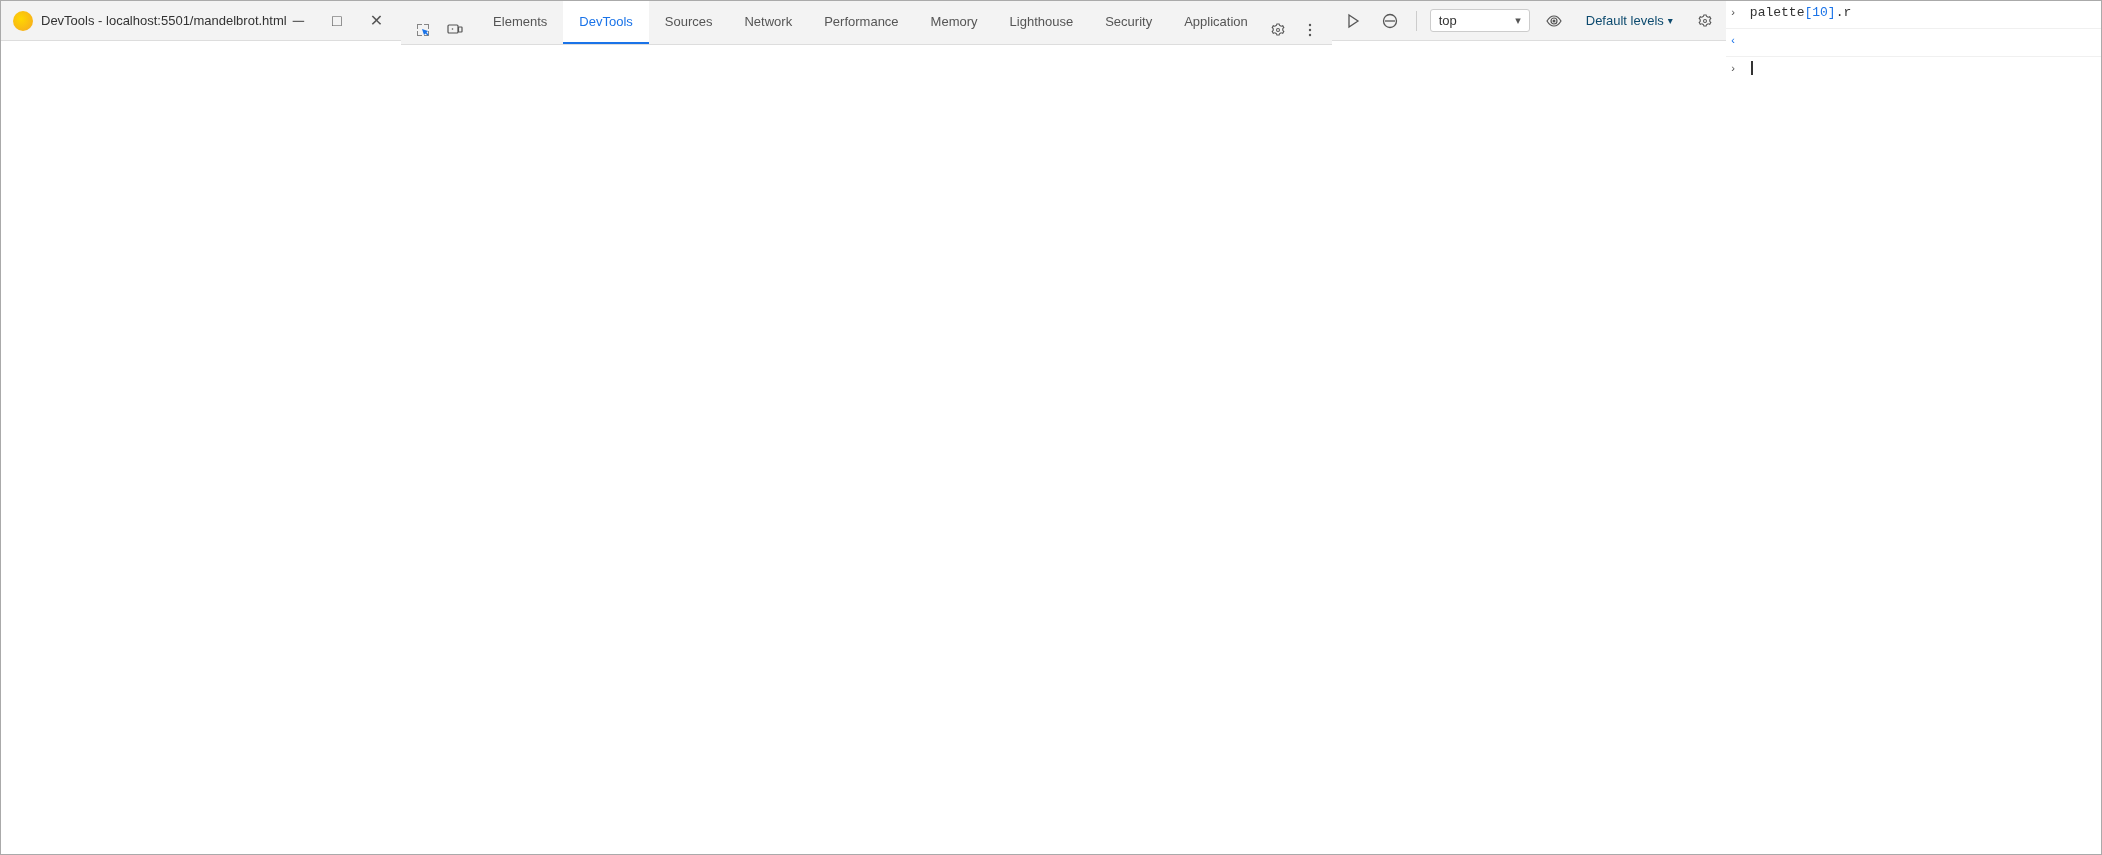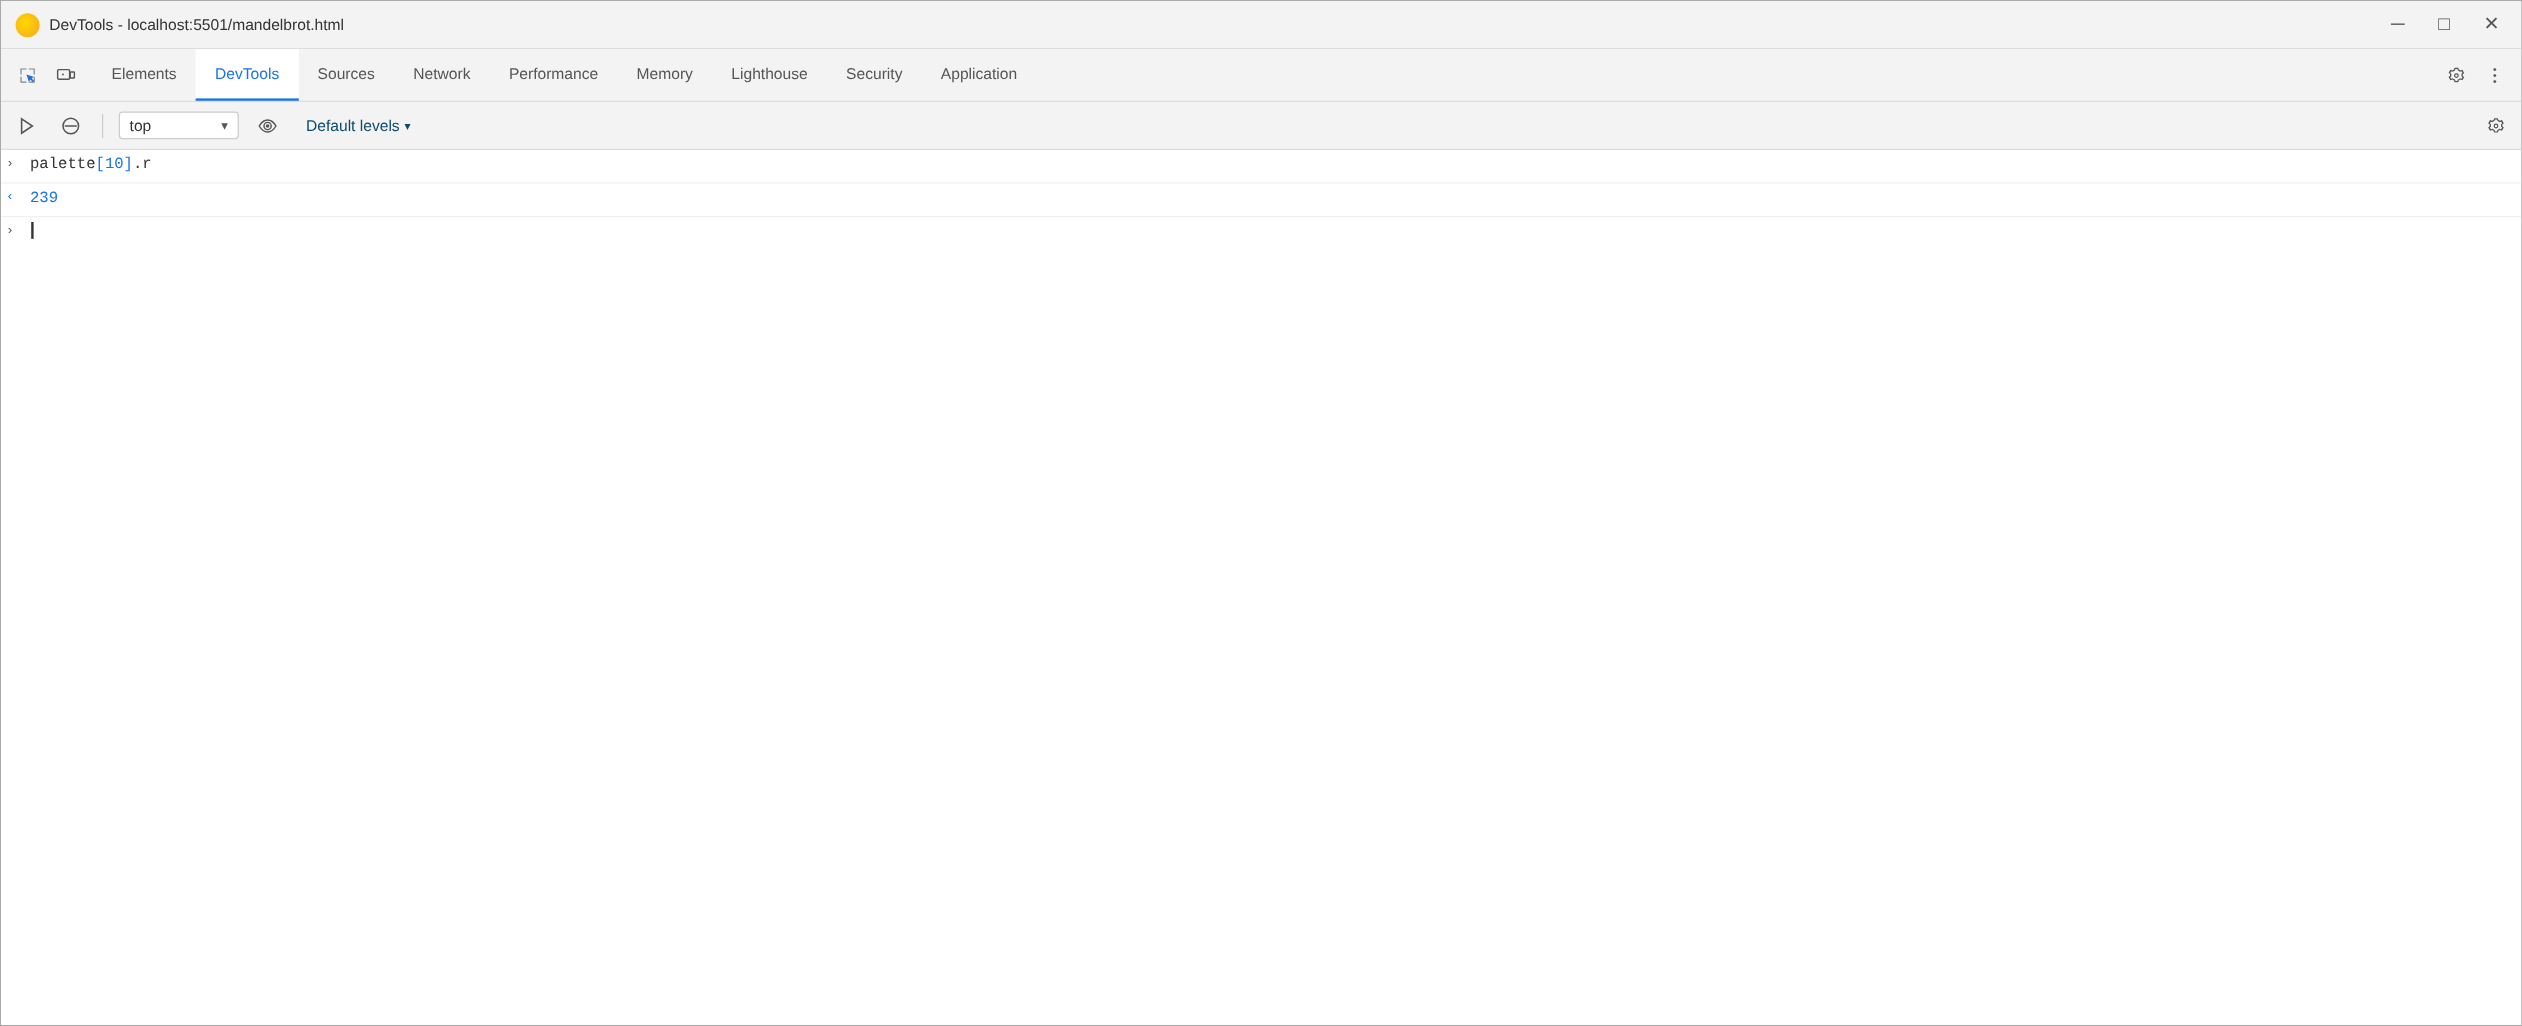--- a/index.html
+++ b/index.html
@@ -15,21 +15,21 @@
       height: 100vh;
       overflow: hidden;
     }
 
     .window {
       width: 100%;
       height: 100%;
       background: #ffffff;
       border: 1px solid #aaa;
       display: flex;
-      flex-direction: column;
+      flex-direction: row;
     }
 
     
     .title-bar {
       display: flex;
       align-items: center;
       background: #f3f3f3;
       height: 40px;
       padding: 0 12px;
       border-bottom: 1px solid #ddd;
@@ -63,21 +63,21 @@
       cursor: pointer;
       font-size: 16px;
       color: #555;
       padding: 2px 6px;
       line-height: 1;
     }
 
     
     .tab-bar {
       display: flex;
-      align-items: center;
+      align-items: flex-end;
       background: #f3f3f3;
       border-bottom: 1px solid #ddd;
       padding: 0 8px;
       height: 44px;
       flex-shrink: 0;
     }
 
     .tab-bar-left {
       display: flex;
       align-items: center;
@@ -409,21 +409,20 @@
 
     <div class="console-entry">
       <span class="entry-arrow">›</span>
       <span class="entry-text">
         palette<span class="blue-num">[10]</span>.r
       </span>
     </div>
 
     <div class="console-entry">
       <span class="entry-arrow left">‹</span>
-      <span class="entry-text" style="color:#1a73e8;">239</span>
     </div>
 
     <div class="entry-input">
       <span class="entry-arrow">›</span>
       <span class="cursor-line">
         <span class="cursor-blink"></span>
       </span>
     </div>
 
   </div>

